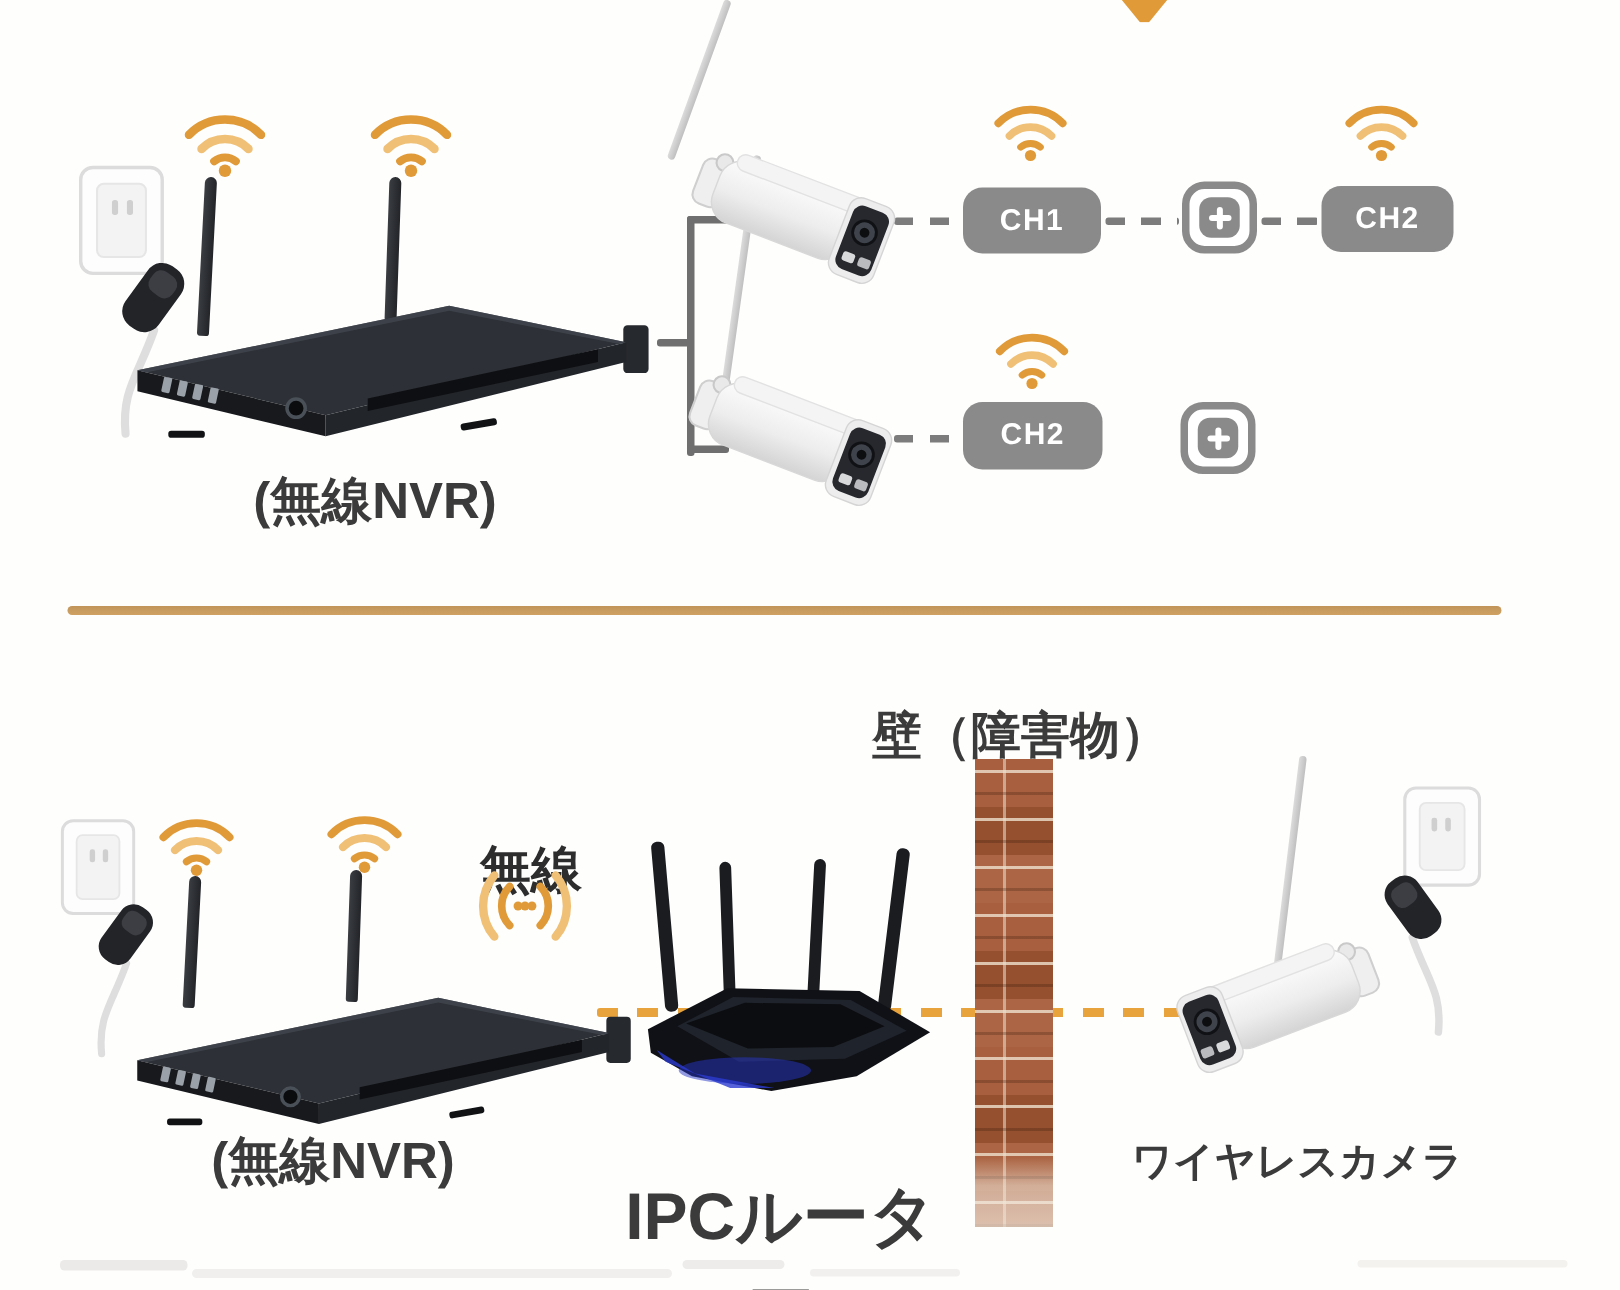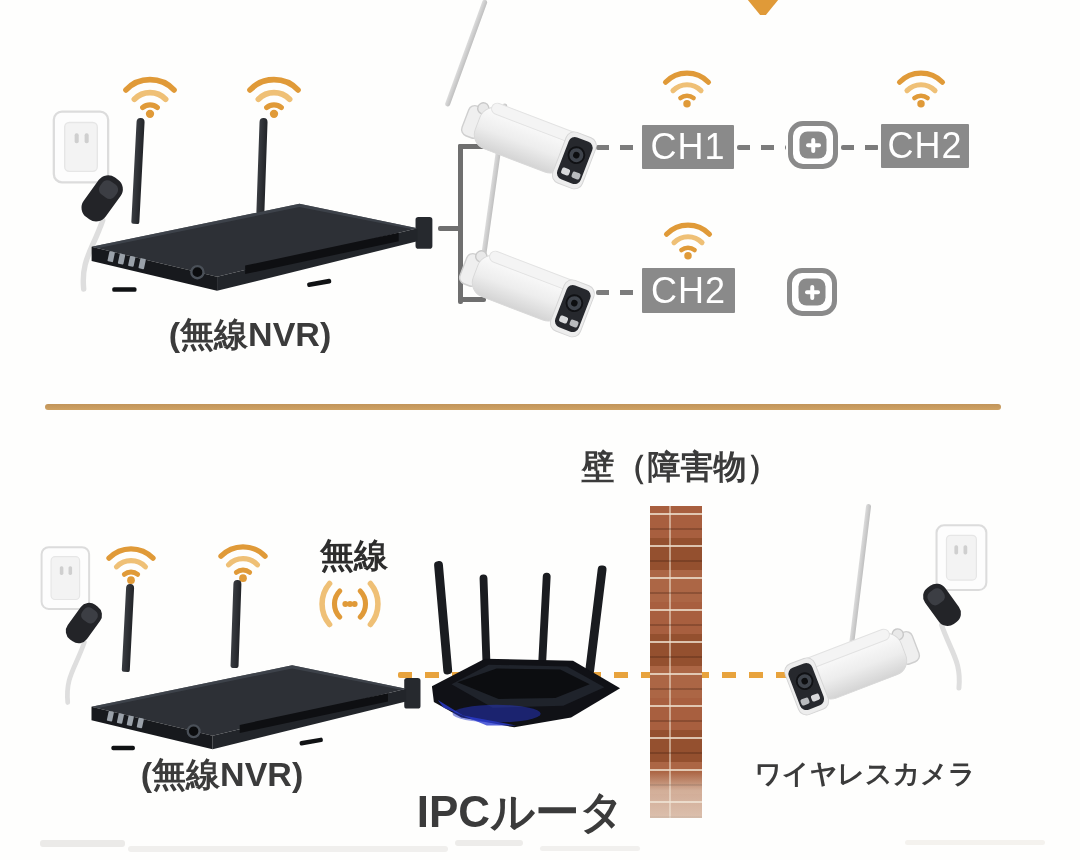--- a/index.html
+++ b/index.html
@@ -5,22 +5,22 @@
   :root{
     --wifi-orange:#E09A38; --wifi-orange-light:#EFC076; --badge-gray:#8A8A8A;
     --dash-gray:#7C7C7C; --dash-orange:#E8A33D; --divider-tan:#CFA263;
     --label-dark:#3B3B3B; --brick-red:#A15A3B; --brick-mortar:#E8DAC6;
   }
   html,body{margin:0;padding:0;background:#fff;}
   .canvas{position:relative;width:1080px;height:860px;background:#FEFEFD;overflow:hidden;
     font-family:"Liberation Sans","DejaVu Sans",sans-serif;}
   .abs{position:absolute;}
   .lbl{position:absolute;font-weight:bold;color:var(--label-dark);text-align:center;line-height:1.2;}
-  .badge{position:absolute;background:var(--badge-gray);color:#fff;border-radius:1px;
-    display:flex;align-items:center;justify-content:center;font-weight:normal;font-size:36px;letter-spacing:1px;}
+  .badge{position:absolute;background:var(--badge-gray);color:#fff;border-radius:13px;
+    display:flex;align-items:center;justify-content:center;font-weight:bold;font-size:20px;letter-spacing:1px;}
   .plusbox{position:absolute;width:50px;height:48px;border:5px solid var(--badge-gray);
     border-radius:15px;background:#fff;box-sizing:border-box;}
   .pluscore{position:absolute;left:50%;top:50%;width:27px;height:27px;transform:translate(-50%,-50%);
     background:var(--badge-gray);border-radius:8px;}
   .pluscore::before,.pluscore::after{content:"";position:absolute;left:50%;top:50%;background:#fff;border-radius:2px;}
   .pluscore::before{width:15px;height:4.5px;transform:translate(-50%,-50%);}
   .pluscore::after{width:4.5px;height:15px;transform:translate(-50%,-50%);}
   .dash{position:absolute;height:5px;border-radius:2px;
     background:repeating-linear-gradient(90deg,var(--dash-gray) 0 13px,transparent 13px 24px);}
   .dash.orange{height:6px;background:repeating-linear-gradient(90deg,var(--dash-orange) 0 14px,transparent 14px 27px);}
@@ -201,41 +201,41 @@
         <div class="pluscore"></div>
       </div>
 
     <div class="lbl" style="left:150px;top:314px;width:200px;font-size:34px">(無線NVR)</div>
   </section>
 
   <div class="divider"></div>
 
   <section>
 
-    <div class="lbl" style="left:568px;top:447px;width:225px;font-size:33px">壁（障害物）</div>
+    <div class="lbl" style="left:568px;top:470px;width:225px;font-size:33px">壁（障害物）</div>
 
     <svg class="abs z2" style="left:38px;top:544px;width:88px;height:168px">
         <use href="#outlet"></use>
       </svg>
 
     <svg class="abs" style="left:102px;top:538px;width:58px;height:46px">
         <use href="#wifi"></use>
       </svg>
     <svg class="abs" style="left:214px;top:536px;width:58px;height:46px">
         <use href="#wifi"></use>
       </svg>
 
     <div class="antenna z2" style="left:124px;top:584px;height:88px;transform:rotate(3deg)"></div>
     <div class="antenna z2" style="left:232px;top:580px;height:88px;transform:rotate(2deg)"></div>
 
     <svg class="abs z3" style="left:86px;top:658px;width:340px;height:94px">
         <use href="#nvr"></use>
       </svg>
 
-    <div class="lbl" style="left:312px;top:535px;width:84px;font-size:34px;color:#2D2D2D">無線</div>
+    <div class="lbl" style="left:312px;top:560px;width:84px;font-size:34px;color:#2D2D2D">無線</div>
     <svg class="abs" style="left:310px;top:578px;width:80px;height:52px">
         <use href="#signal"></use>
       </svg>
 
     <div class="dash orange z2" style="left:398px;top:672px;width:392px"></div>
 
     <svg class="abs z3" style="left:428px;top:558px;width:196px;height:178px">
         <use href="#router"></use>
       </svg>
 

